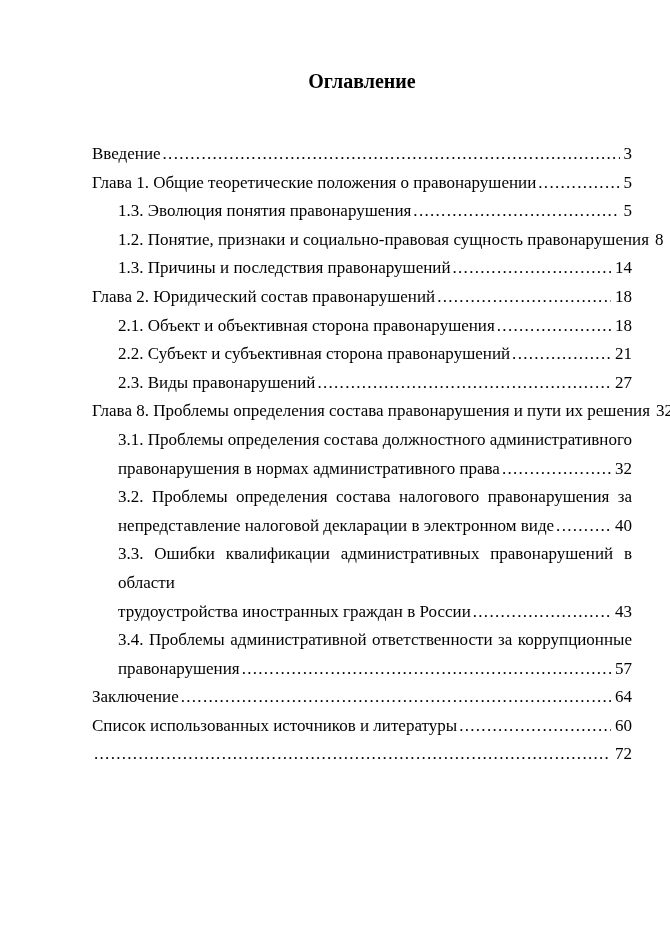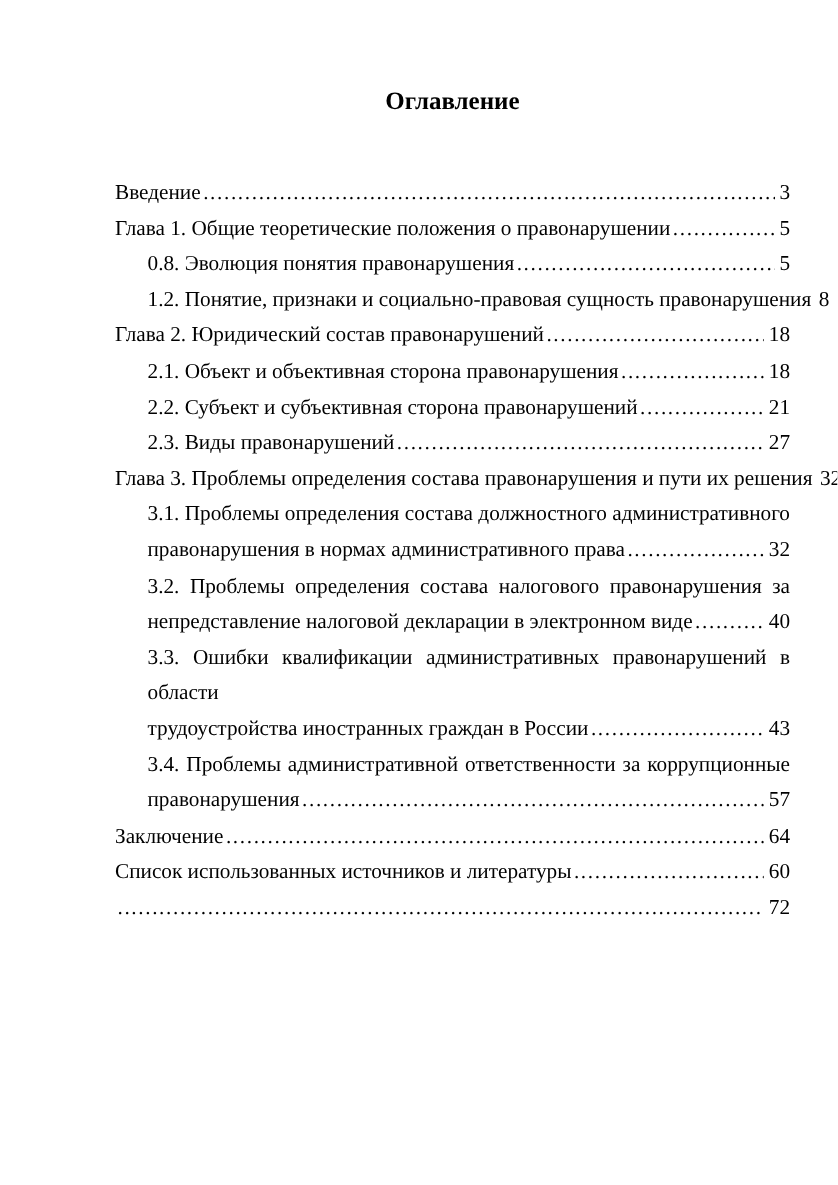--- a/index.html
+++ b/index.html
@@ -74,30 +74,37 @@
       </div>
       <div class="entry level0">
         <div class="line leaderline">
           <span class="text">Глава 1. Общие теоретические положения о правонарушении</span>
           <span class="leader"></span>
           <span class="pagenum">5</span>
         </div>
       </div>
       <div class="entry level1">
         <div class="line leaderline">
-          <span class="text">0.8. Эволюция понятия правонарушения</span>
+          <span class="text">1.3. Эволюция понятия правонарушения</span>
           <span class="leader"></span>
           <span class="pagenum">5</span>
         </div>
       </div>
       <div class="entry level1">
         <div class="line leaderline">
           <span class="text">1.2. Понятие, признаки и социально-правовая сущность правонарушения</span>
           <span class="leader"></span>
           <span class="pagenum">8</span>
+        </div>
+      </div>
+      <div class="entry level1">
+        <div class="line leaderline">
+          <span class="text">1.3. Причины и последствия правонарушений</span>
+          <span class="leader"></span>
+          <span class="pagenum">14</span>
         </div>
       </div>
       <div class="entry level0">
         <div class="line leaderline">
           <span class="text">Глава 2. Юридический состав правонарушений</span>
           <span class="leader"></span>
           <span class="pagenum">18</span>
         </div>
       </div>
       <div class="entry level1">
@@ -116,21 +123,21 @@
       </div>
       <div class="entry level1">
         <div class="line leaderline">
           <span class="text">2.3. Виды правонарушений</span>
           <span class="leader"></span>
           <span class="pagenum">27</span>
         </div>
       </div>
       <div class="entry level0">
         <div class="line leaderline">
-          <span class="text">Глава 3. Проблемы определения состава правонарушения и пути их решения</span>
+          <span class="text">Глава 8. Проблемы определения состава правонарушения и пути их решения</span>
           <span class="leader"></span>
           <span class="pagenum">32</span>
         </div>
       </div>
       <div class="entry level1">
         <div class="line justified"><span class="text">3.1. Проблемы определения состава должностного административного</span></div>
         <div class="line leaderline">
           <span class="text">правонарушения в нормах административного права</span>
           <span class="leader"></span>
           <span class="pagenum">32</span>

